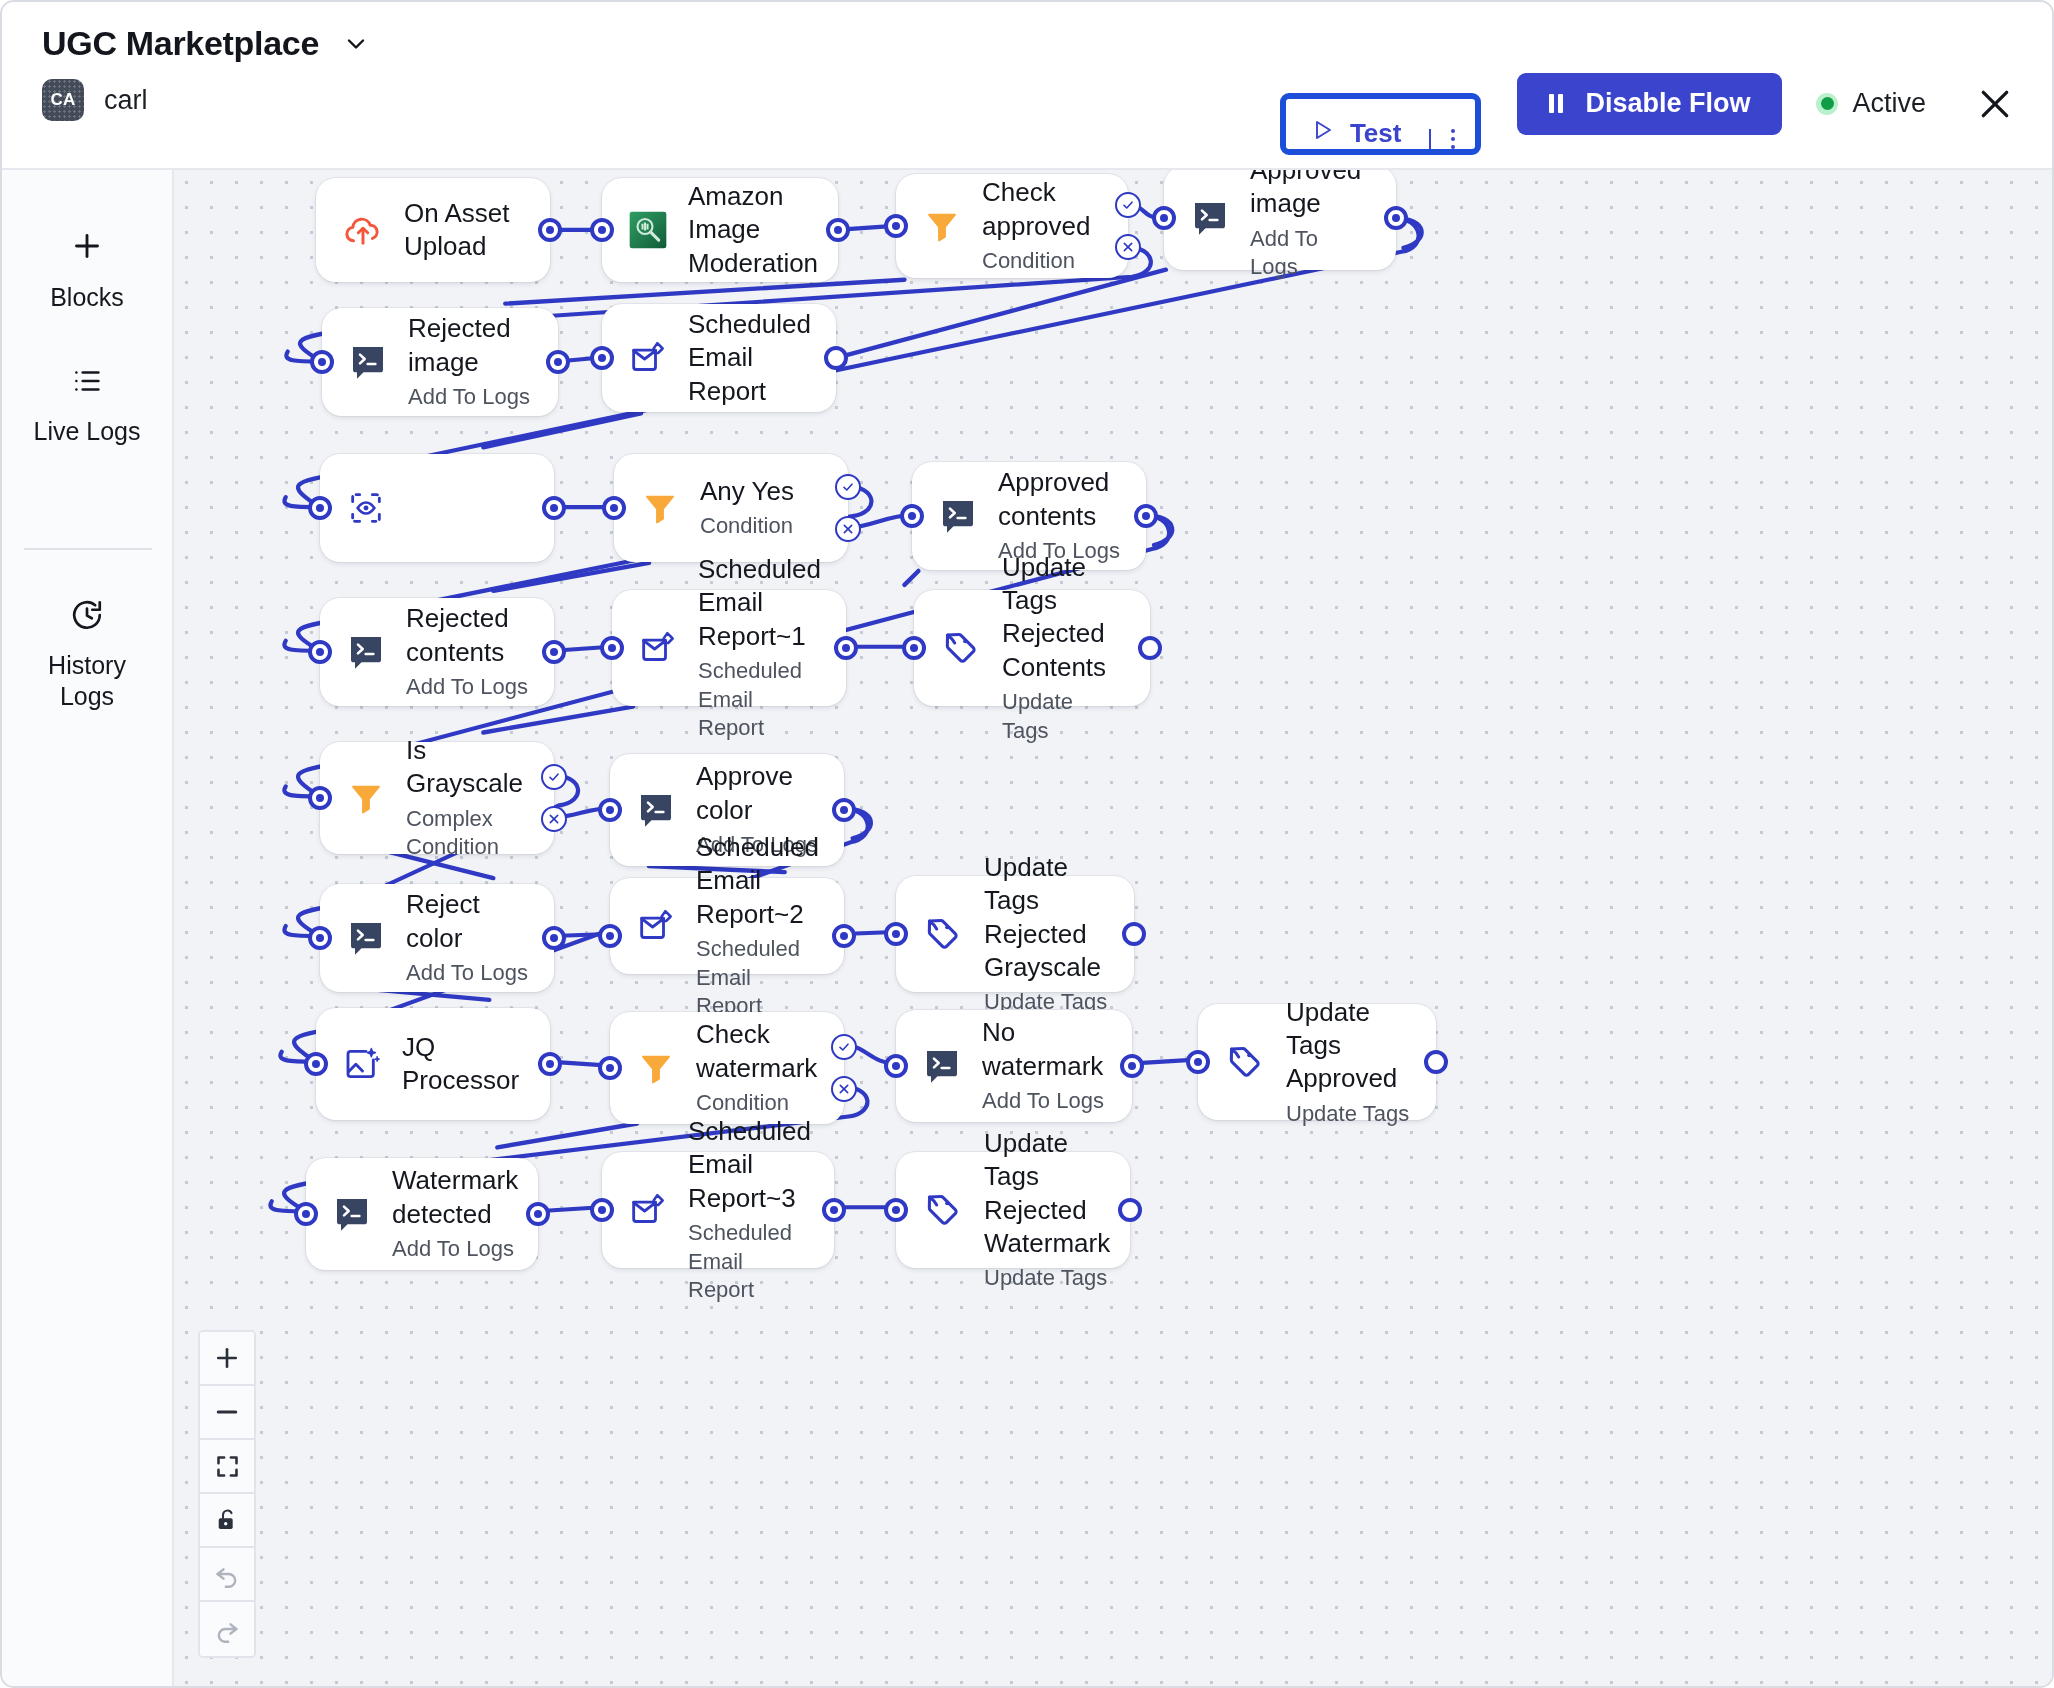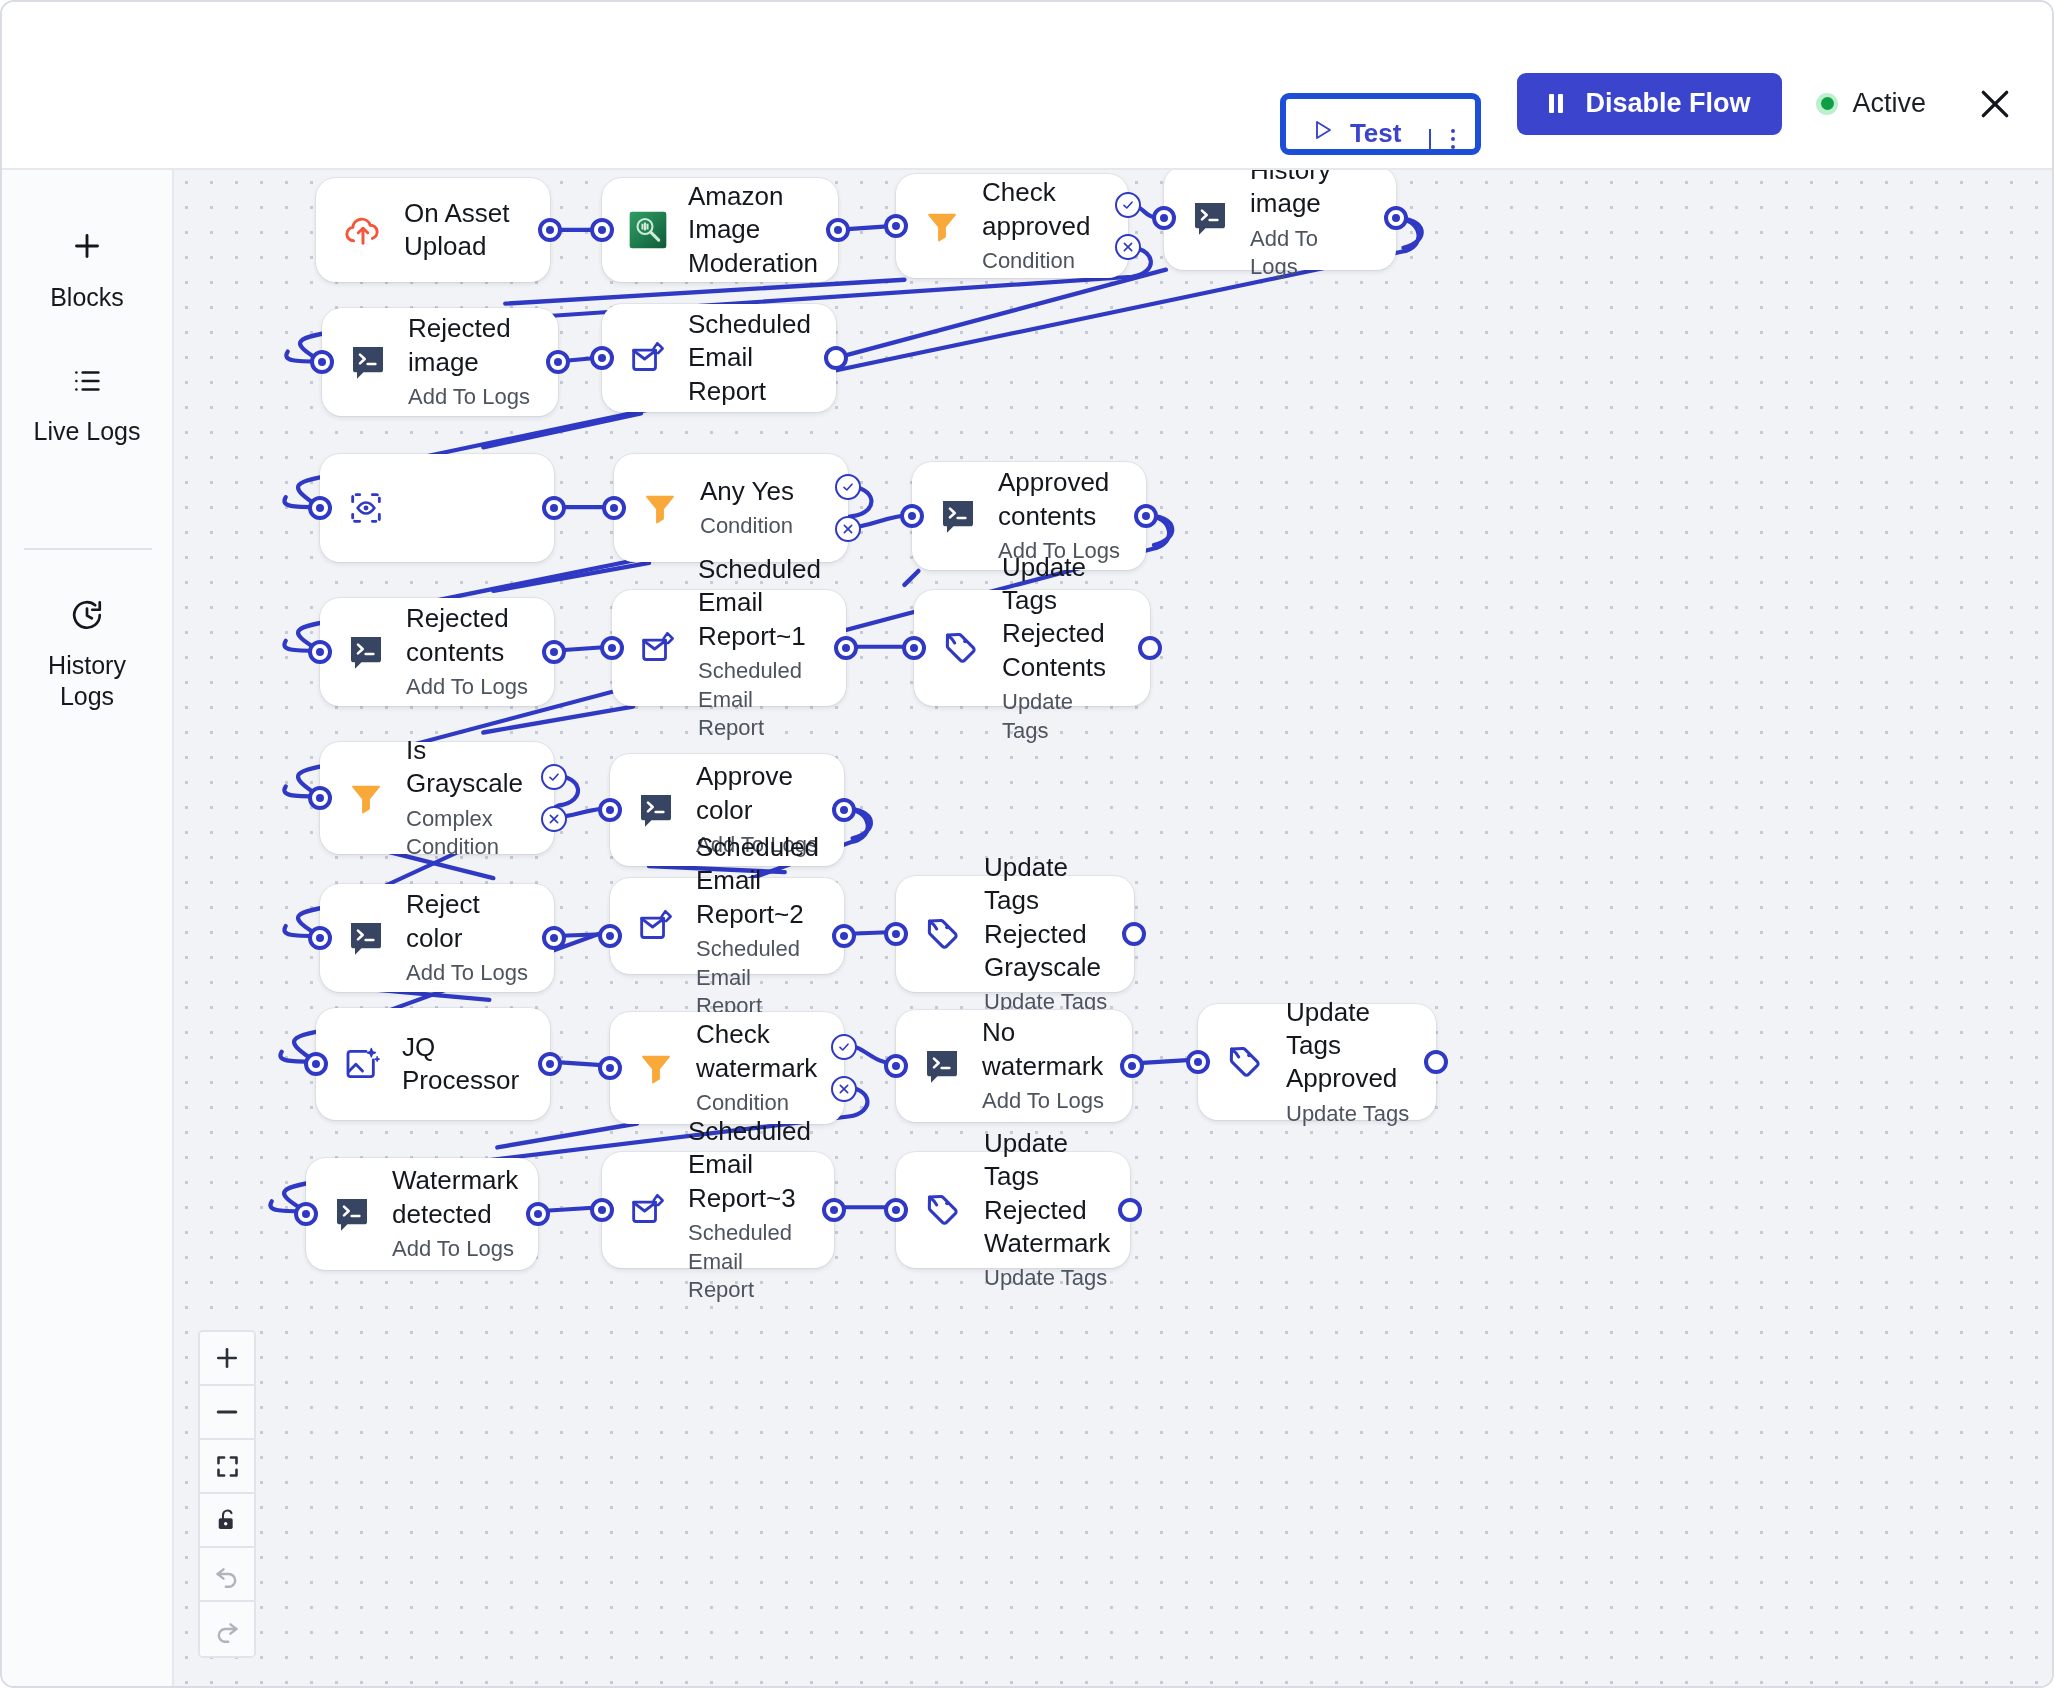--- a/index.html
+++ b/index.html
@@ -170,20 +170,34 @@
     border-bottom: 2px solid #e1e4ea; cursor: pointer; background: #fafbfc;
   }
   .zt-btn:last-child { border-bottom: none; }
 </style>
 </head>
 <body>
 
 <div class="app">
 
   <div class="header">
+    <div class="hdr-left">
+      <div class="hdr-title-row">
+        <div class="flow-title">UGC Marketplace</div>
+        <div class="chevron-btn">
+          <svg width="28" height="28" viewBox="0 0 24 24" fill="none" stroke="#14171e" stroke-width="2.1" stroke-linecap="round" stroke-linejoin="round">
+              <polyline points="6 9 12 15 18 9"></polyline>
+            </svg>
+        </div>
+      </div>
+      <div class="owner-row">
+        <div class="avatar">CA</div>
+        <div class="owner-name">carl</div>
+      </div>
+    </div>
 
     <div class="hdr-right">
       <div class="test-group">
         <div class="test-btn">
           <span>
             <svg width="24" height="24" viewBox="0 0 24 24" fill="none" stroke="#3b44cc" stroke-width="1.9" stroke-linejoin="round">
                 <polygon points="7 4 20 12 7 20"></polygon>
               </svg>
           </span>
           <span>Test</span>
@@ -378,21 +392,21 @@
           <span class="node-ico">
             <svg width="40" height="40" viewBox="0 0 24 24">
               <path d="M3 3h18v13.6a1.6 1.6 0 0 1-1.6 1.6H9.3L5.4 22v-3.8H4.6A1.6 1.6 0 0 1 3 16.6z" fill="#374563"></path>
               <g fill="none" stroke="#ffffff" stroke-width="1.55" stroke-linecap="round" stroke-linejoin="round">
                 <polyline points="7.2 7.6 10 10.2 7.2 12.8"></polyline>
                 <line x1="11.8" y1="13.2" x2="16.4" y2="13.2"></line>
               </g>
             </svg>
           </span>
           <span class="node-text">
-            <span class="node-title">History image</span>
+            <span class="node-title">Approved image</span>
             <span class="node-sub">Add To Logs</span>
           </span>
           <span class="port in filled" style="top:40px"></span>
           <span class="port out filled" style="top:40px"></span>
         </div>
         <div class="node" style="left: 148px; top: 138px; width: 236px; height: 108px;">
           <span class="node-ico">
             <svg width="40" height="40" viewBox="0 0 24 24">
               <path d="M3 3h18v13.6a1.6 1.6 0 0 1-1.6 1.6H9.3L5.4 22v-3.8H4.6A1.6 1.6 0 0 1 3 16.6z" fill="#374563"></path>
               <g fill="none" stroke="#ffffff" stroke-width="1.55" stroke-linecap="round" stroke-linejoin="round">

